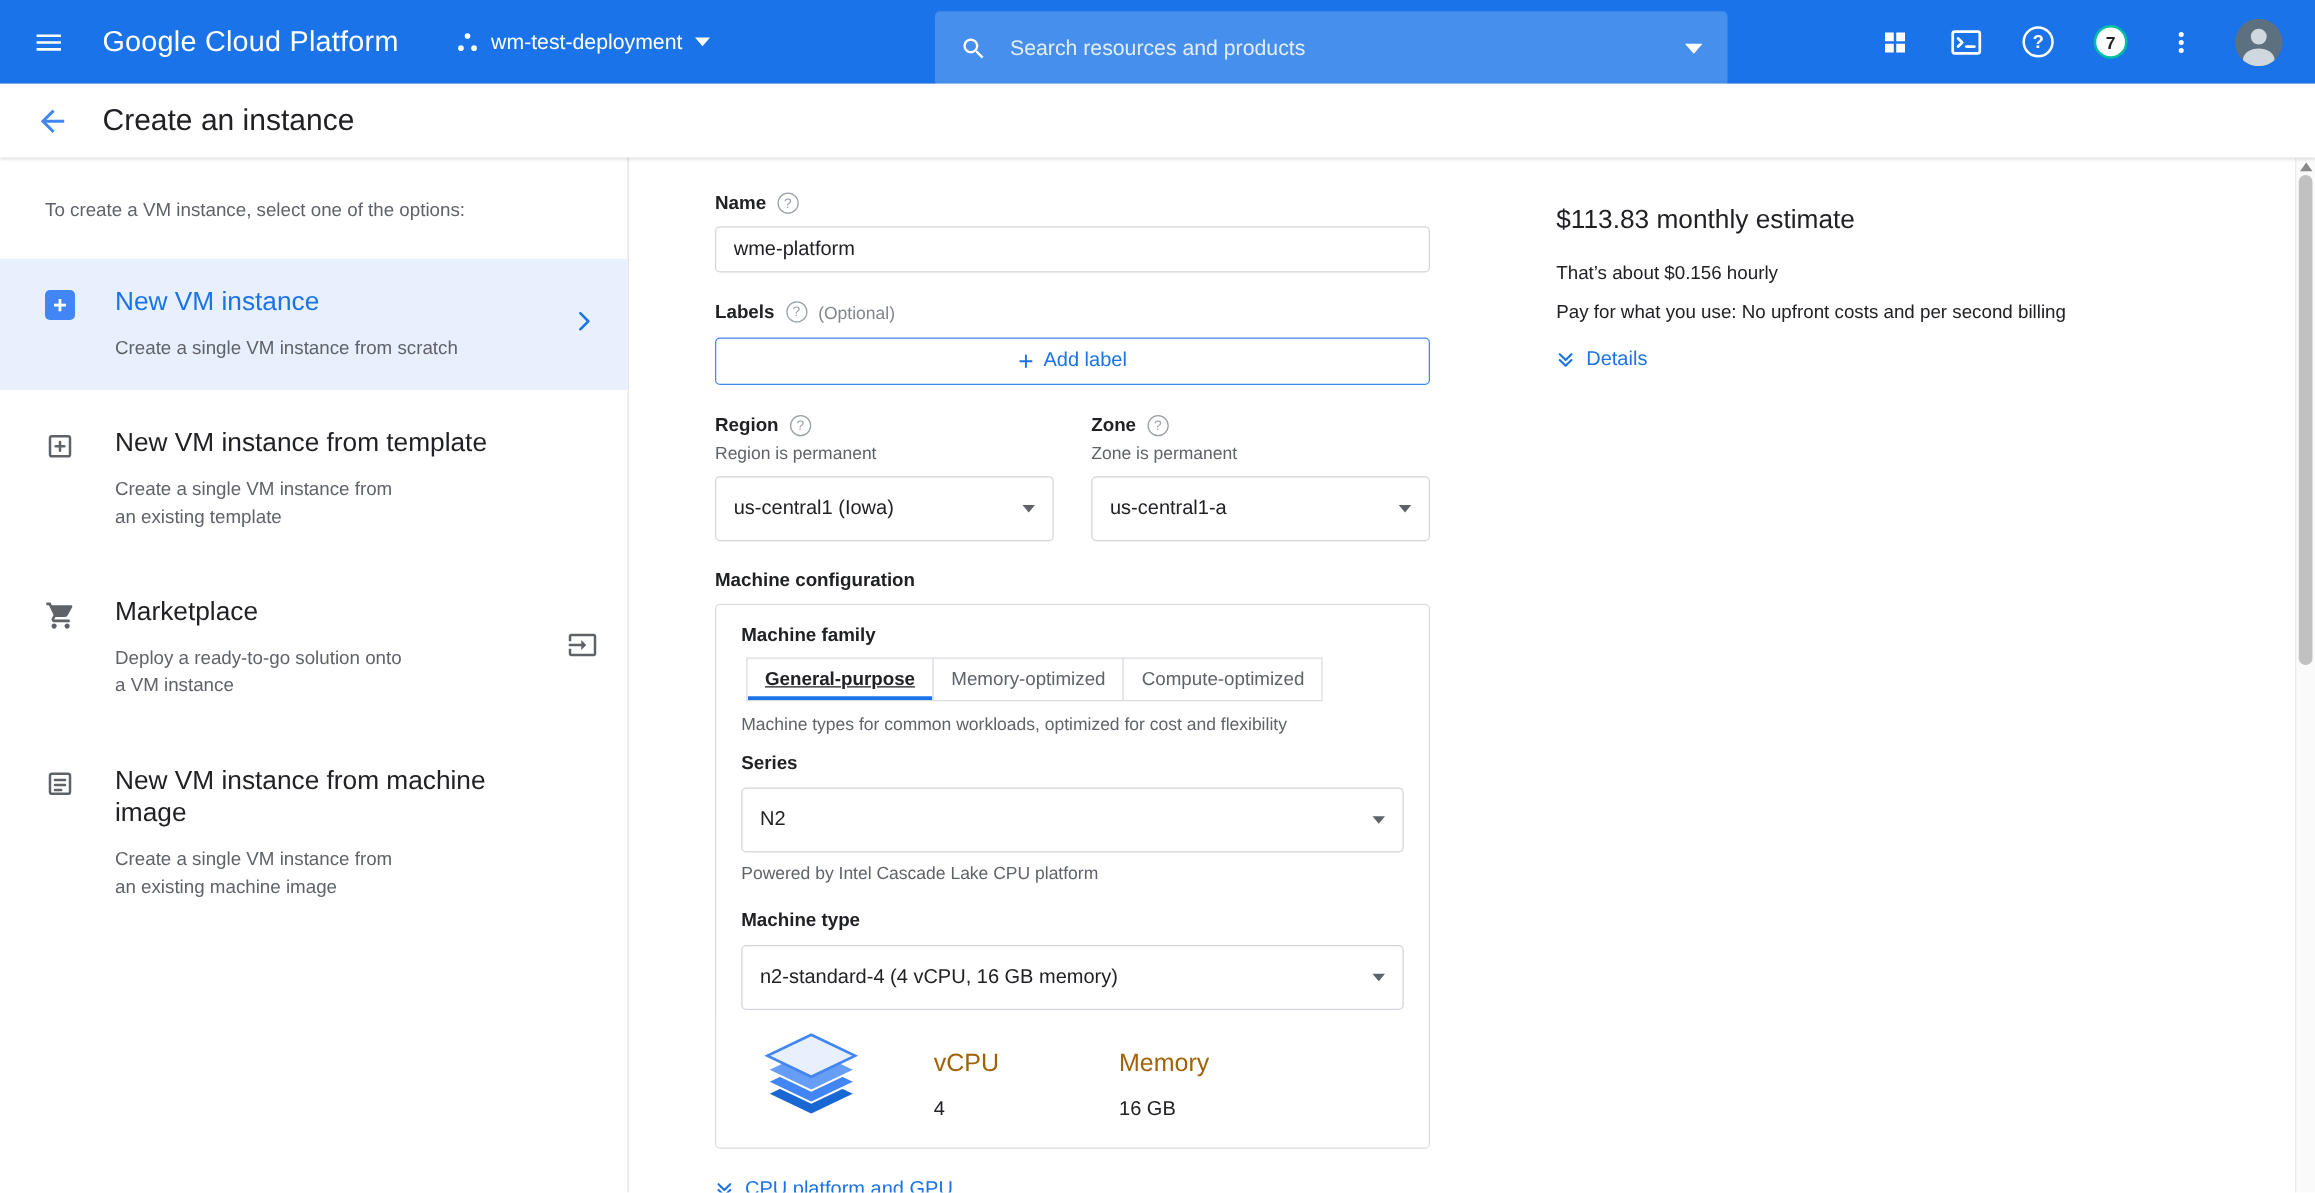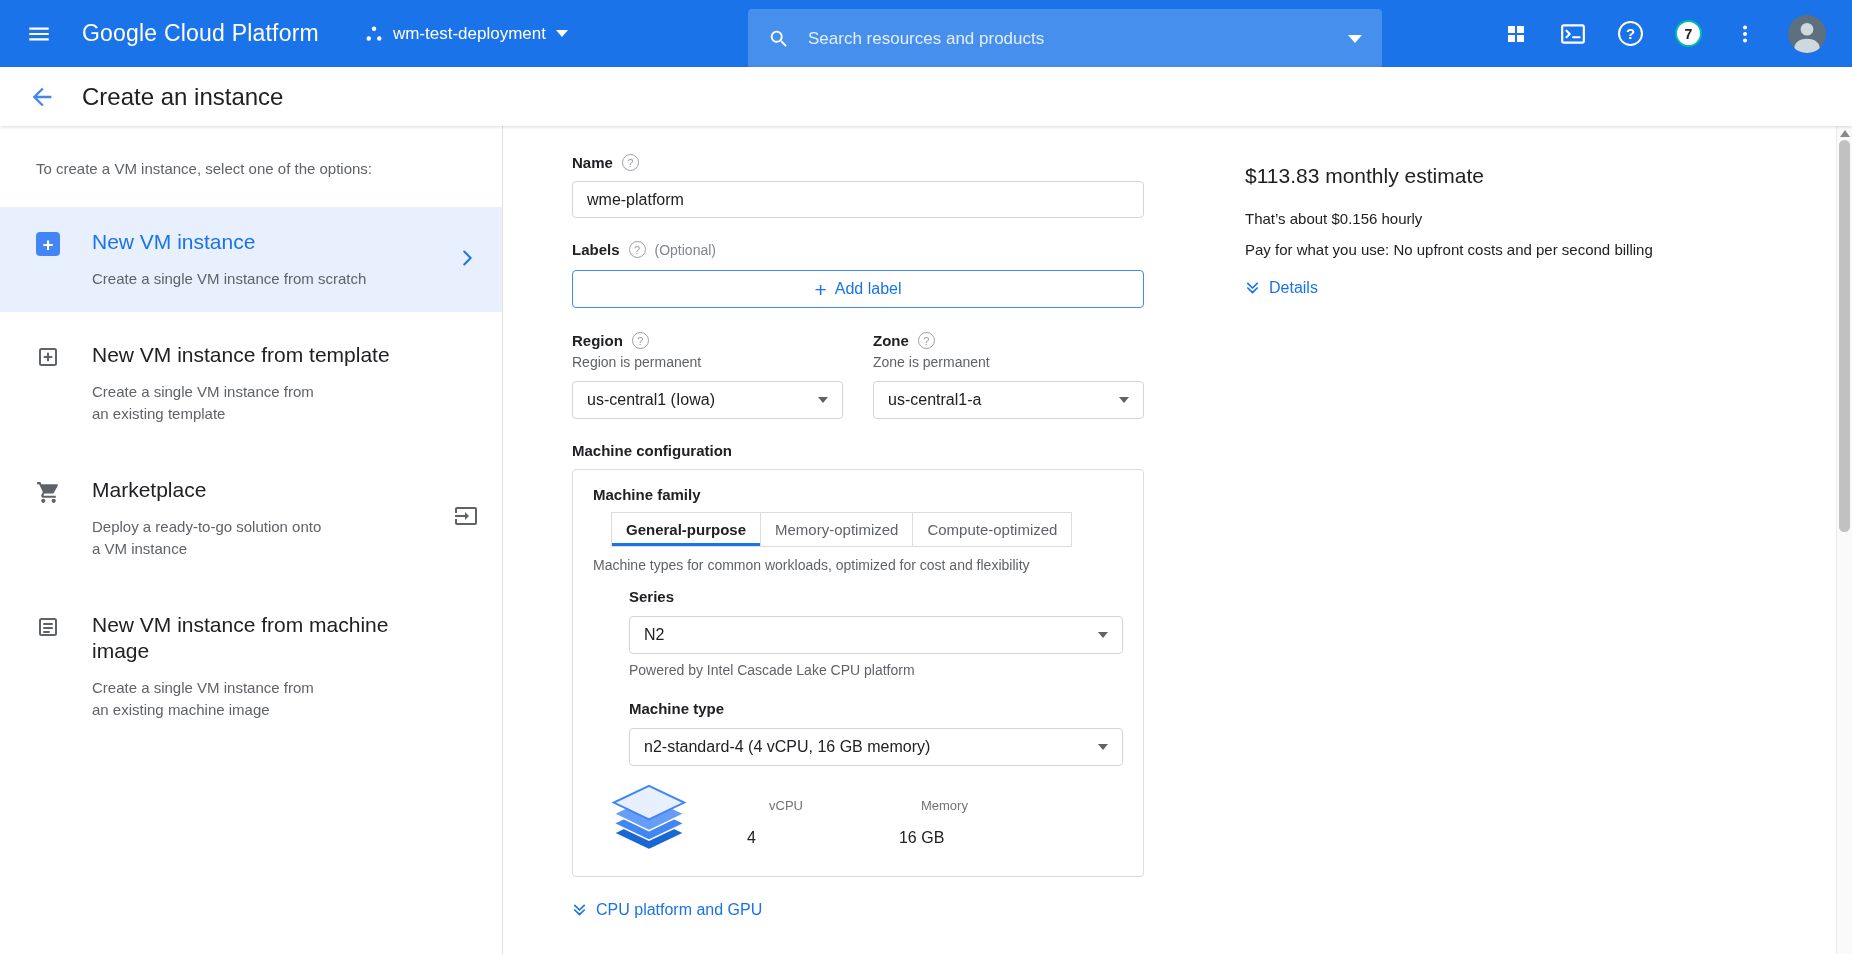--- a/index.html
+++ b/index.html
@@ -62,37 +62,37 @@
   .optional { font-size:14px; color:#80868b; }
   .text-input { margin-top:10px; width:100%; height:37px; border:1px solid #d2d5d9; border-radius:4px;
     padding:0 14px; font-size:16px; color:#202124; font-family:inherit; outline:none; background:#fff; }
   .section { margin-top:23px; }
   .add-label-btn { margin-top:12px; width:100%; height:38px; background:#fff; border:1px solid #4285f4;
     border-radius:4px; color:#1a73e8; font-size:16px; display:flex; align-items:center; justify-content:center;
     gap:8px; cursor:pointer; font-family:inherit; }
   .plus-glyph { font-size:21px; font-weight:400; line-height:1; color:#1a73e8; }
   .region-zone { display:flex; gap:30px; margin-top:24px; }
   .rz-col { width:271px; }
-  .select { margin-top:11px; height:38px; border:1px solid #d2d5d9; border-radius:4px; background:#fff;
+  .select { margin-top:11px; height:52px; border:1px solid #d2d5d9; border-radius:4px; background:#fff;
     display:flex; align-items:center; justify-content:space-between; padding:0 14px; font-size:16px;
     color:#202124; cursor:pointer; }
   .tri-down-gray { width:0; height:0; border-left:5px solid transparent; border-right:5px solid transparent;
     border-top:6px solid #5f6368; }
   .mc-card { margin-top:10px; border:1px solid #dadce0; border-radius:4px; padding:16px 20px 14px 20px; }
   .tabs { display:flex; margin-top:9px; }
   .tab { padding:8px 14px; font-size:15px; color:#5f6368; background:#fff; border:1px solid #dadce0;
     margin-left:-1px; cursor:pointer; }
-  .tab:first-child { margin-left:18px; }
+  .tab:first-child { margin-left:4px;text-decoration:underline; }
   .tab.active { color:#202124; font-weight:bold; box-shadow:inset 0 -3px 0 #1a73e8; }
   .mc-note { font-size:14px; color:#5f6368; margin-top:10px; }
-  .mc-sub { margin-top:15px;margin-left:36px; }
+  .mc-sub { margin-top:15px; }
   .summary { display:flex; align-items:flex-start; margin-top:16px; padding:2px 0 4px 16px; }
   .sum-col { margin-left:58px; }
   .sum-col.second { margin-left:96px; }
-  .sum-label { font-size:13px; color:#737373; margin-top:14px;margin-left:22px; }
+  .sum-label { font-size:20px; color:#a16207; margin-top:14px; }
   .sum-value { font-size:16px; color:#202124; margin-top:16px; }
   .blue-link { color:#1a73e8; font-size:16px; cursor:pointer; display:inline-flex; align-items:center; gap:9px; }
   .cpu-gpu { margin-top:24px; }
 
   
   .estimate { margin-left:59px; padding-top:38px; width:440px; }
   .est-title { font-size:21px; color:#202124; font-weight:400; }
   .est-hourly { font-size:15px; color:#202124; margin-top:22px; }
   .est-note { font-size:15px; color:#202124; margin-top:14px; }
   .est-details { margin-top:21px; }

